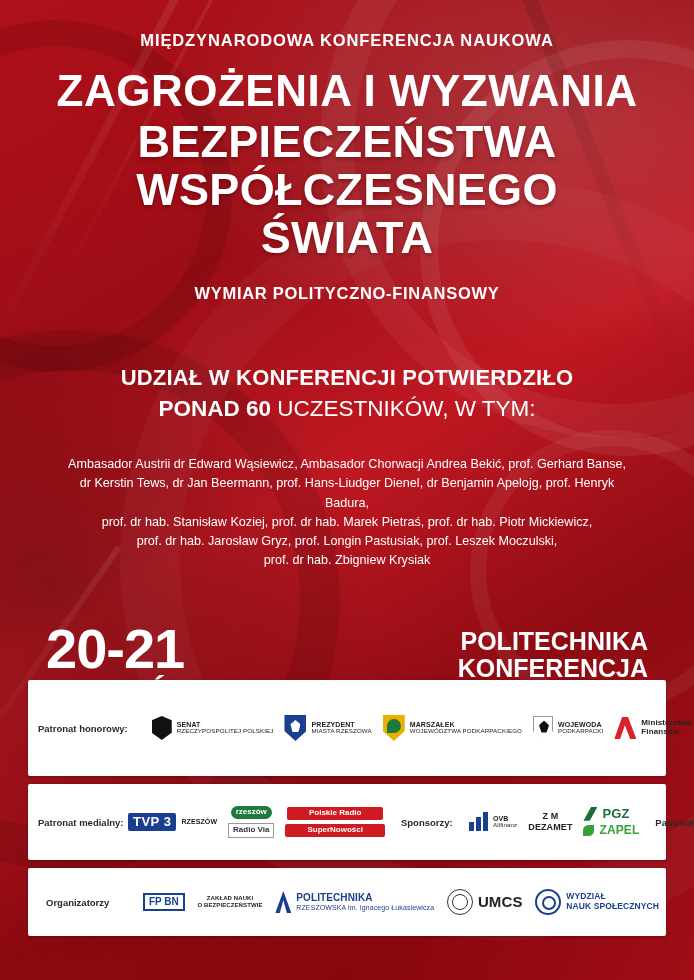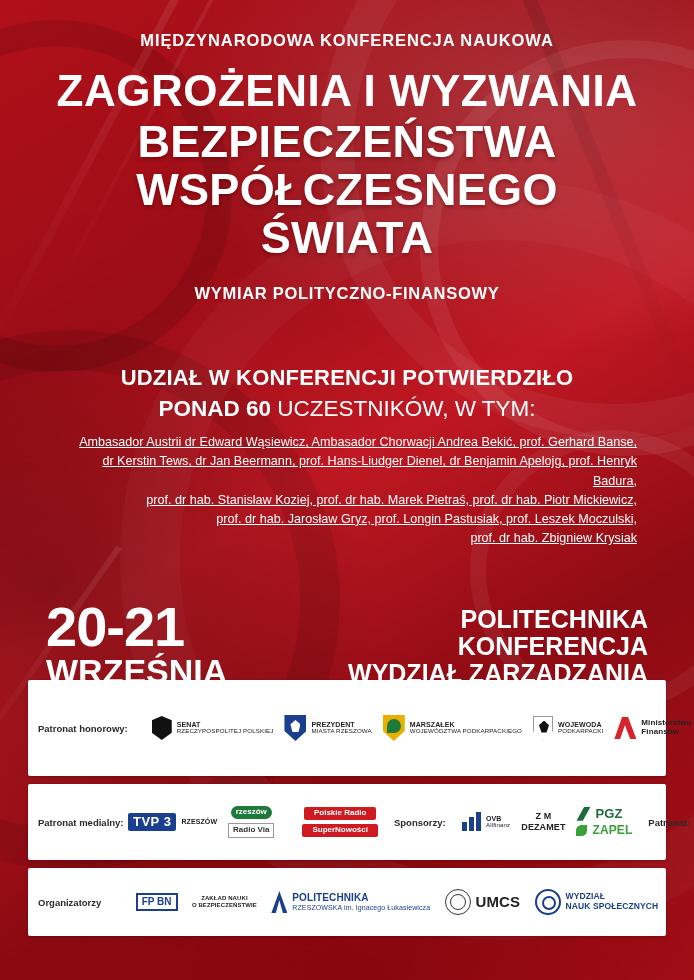--- a/index.html
+++ b/index.html
@@ -95,27 +95,26 @@
   }
   .participation .line2 {
     font-size: 22.5px;
     font-weight: bold;
     margin-top: 5px;
   }
   .participation .line2 .strong { color: #ffffff; }
   .participation .line2 .light { font-weight: normal; }
 
   .names {
-    margin: 11px auto 0 auto;
+    margin: 33px auto 0 auto;
     width: 580px;
-    text-align: right;
+    text-align: center;
     color: #ffffff;
     font-size: 12.6px;
     line-height: 1.52;
-    text-decoration: underline;
   }
 
   .when-where {
     display: flex;
     justify-content: space-between;
     align-items: flex-start;
     padding: 0 46px;
     margin-top: 52px;
   }
   .dates { color: #ffffff; text-align: left; }
@@ -155,21 +154,21 @@
   .panel {
     background: #ffffff;
     border-radius: 2px;
     margin-bottom: 8px;
     box-shadow: 0 1px 3px rgba(0,0,0,0.25);
     display: flex;
     align-items: center;
   }
   .panel.p1 { height: 96px; }
   .panel.p2 { height: 76px; }
-  .panel.p3 { height: 68px; }
+  .panel.p3 { height: 68px; padding-left: 8px; }
 
   .pcell {
     display: flex;
     align-items: center;
     height: 100%;
     padding: 0 10px;
     box-sizing: border-box;
   }
   .plabel {
     font-size: 9.5px;
@@ -261,21 +260,21 @@
     background: #d8232a;
     -webkit-clip-path: polygon(0 100%, 35% 0, 62% 0, 100% 100%, 72% 100%, 48% 38%, 26% 100%);
     clip-path: polygon(0 100%, 35% 0, 62% 0, 100% 100%, 72% 100%, 48% 38%, 26% 100%);
   }
 
   .tvp {
     background: #1b3f8f; color: #fff; font-weight: bold; font-size: 13px;
     padding: 2px 5px; border-radius: 2px; letter-spacing: 0.5px;
   }
   .pill-green { background:#1d7a3a; color:#fff; font-weight:bold; font-size:8px; padding:2px 5px; border-radius:8px; }
-  .pill-red { background:#cf1a22; color:#fff; font-weight:bold; font-size:8px; padding:2px 10px; border-radius:2px;margin-left:17px; }
+  .pill-red { background:#cf1a22; color:#fff; font-weight:bold; font-size:8px; padding:2px 22px; border-radius:2px; }
   .box-grey { border:1px solid #999; padding:2px 4px; font-size:8px; font-weight:bold; color:#333; }
   .ovb { display:flex; align-items:flex-end; gap:2px; }
   .ovb i { display:block; width:5px; background:#1b3f8f; }
   .zapel-leaf { width:11px; height:11px; background:#3aa03a; border-radius:50% 0 50% 0; }
   .pgz-ar { width:14px; height:14px; background:#1d6b3a; -webkit-clip-path: polygon(0 100%, 55% 0, 100% 0, 45% 100%); clip-path: polygon(0 100%, 55% 0, 100% 0, 45% 100%); }
   .circ-dash { width:22px; height:22px; border:1px dashed #555; border-radius:50%; }
   .fpbn {
     border:2px solid #1b3f8f; color:#1b3f8f; font-weight:bold; font-size:10px;
     padding:2px 4px; line-height:1;
   }

